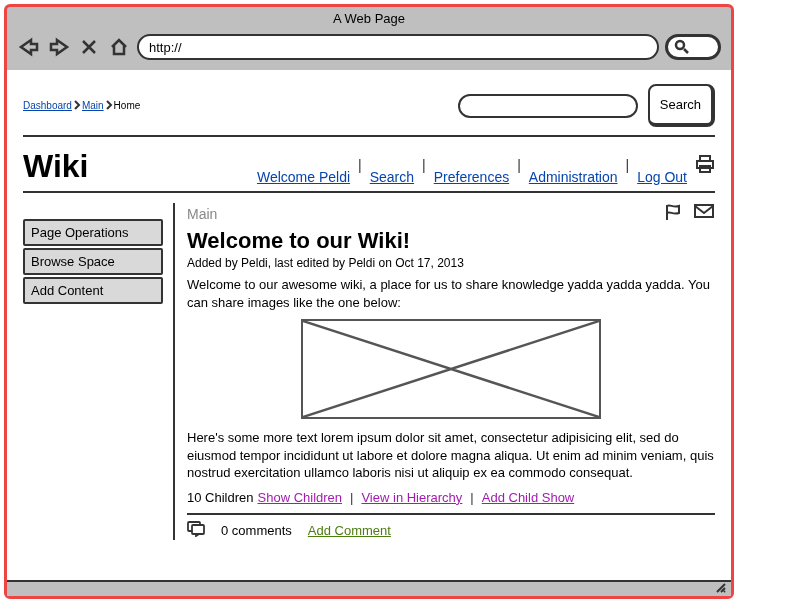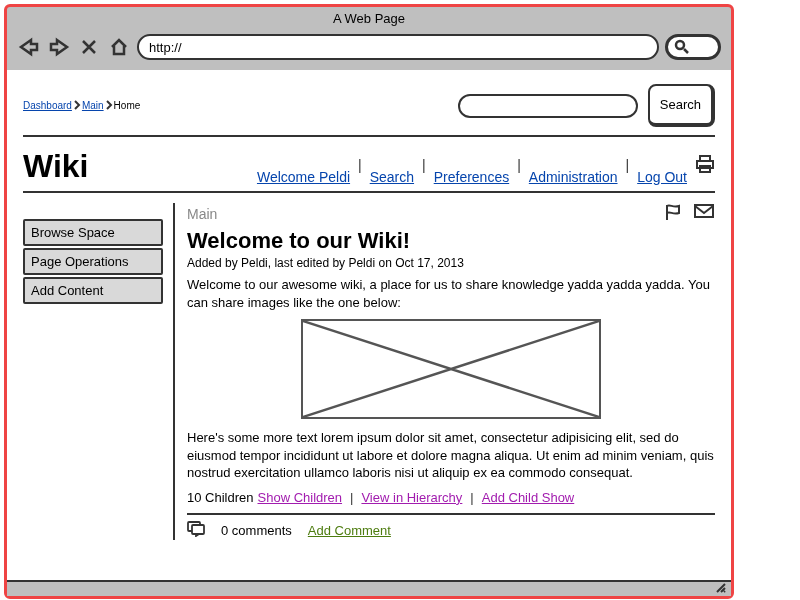--- a/index.html
+++ b/index.html
@@ -141,22 +141,22 @@
         <span class="print-icon"><svg width="20" height="18" viewBox="0 0 20 18">
               <rect x="5" y="1" width="10" height="5"></rect>
               <rect x="2" y="6" width="16" height="7"></rect>
               <rect x="5" y="11" width="10" height="6"></rect>
             </svg></span>
       </div>
     </div>
 
     <div class="body-row">
       <div class="sidebar">
+        <button class="side-btn">Page Operations</button>
         <button class="side-btn">Browse Space</button>
-        <button class="side-btn">Page Operations</button>
         <button class="side-btn">Add Content</button>
       </div>
 
       <div class="content">
         <div class="content-head">
           <div class="crumb-main">Main</div>
           <div class="head-icons">
             <span><svg width="20" height="18" viewBox="0 0 20 18">
                   <path d="M4 2 V17 M4 3 C7 1 10 5 16 3 V10 C10 12 7 8 4 10"></path>
                 </svg></span>

